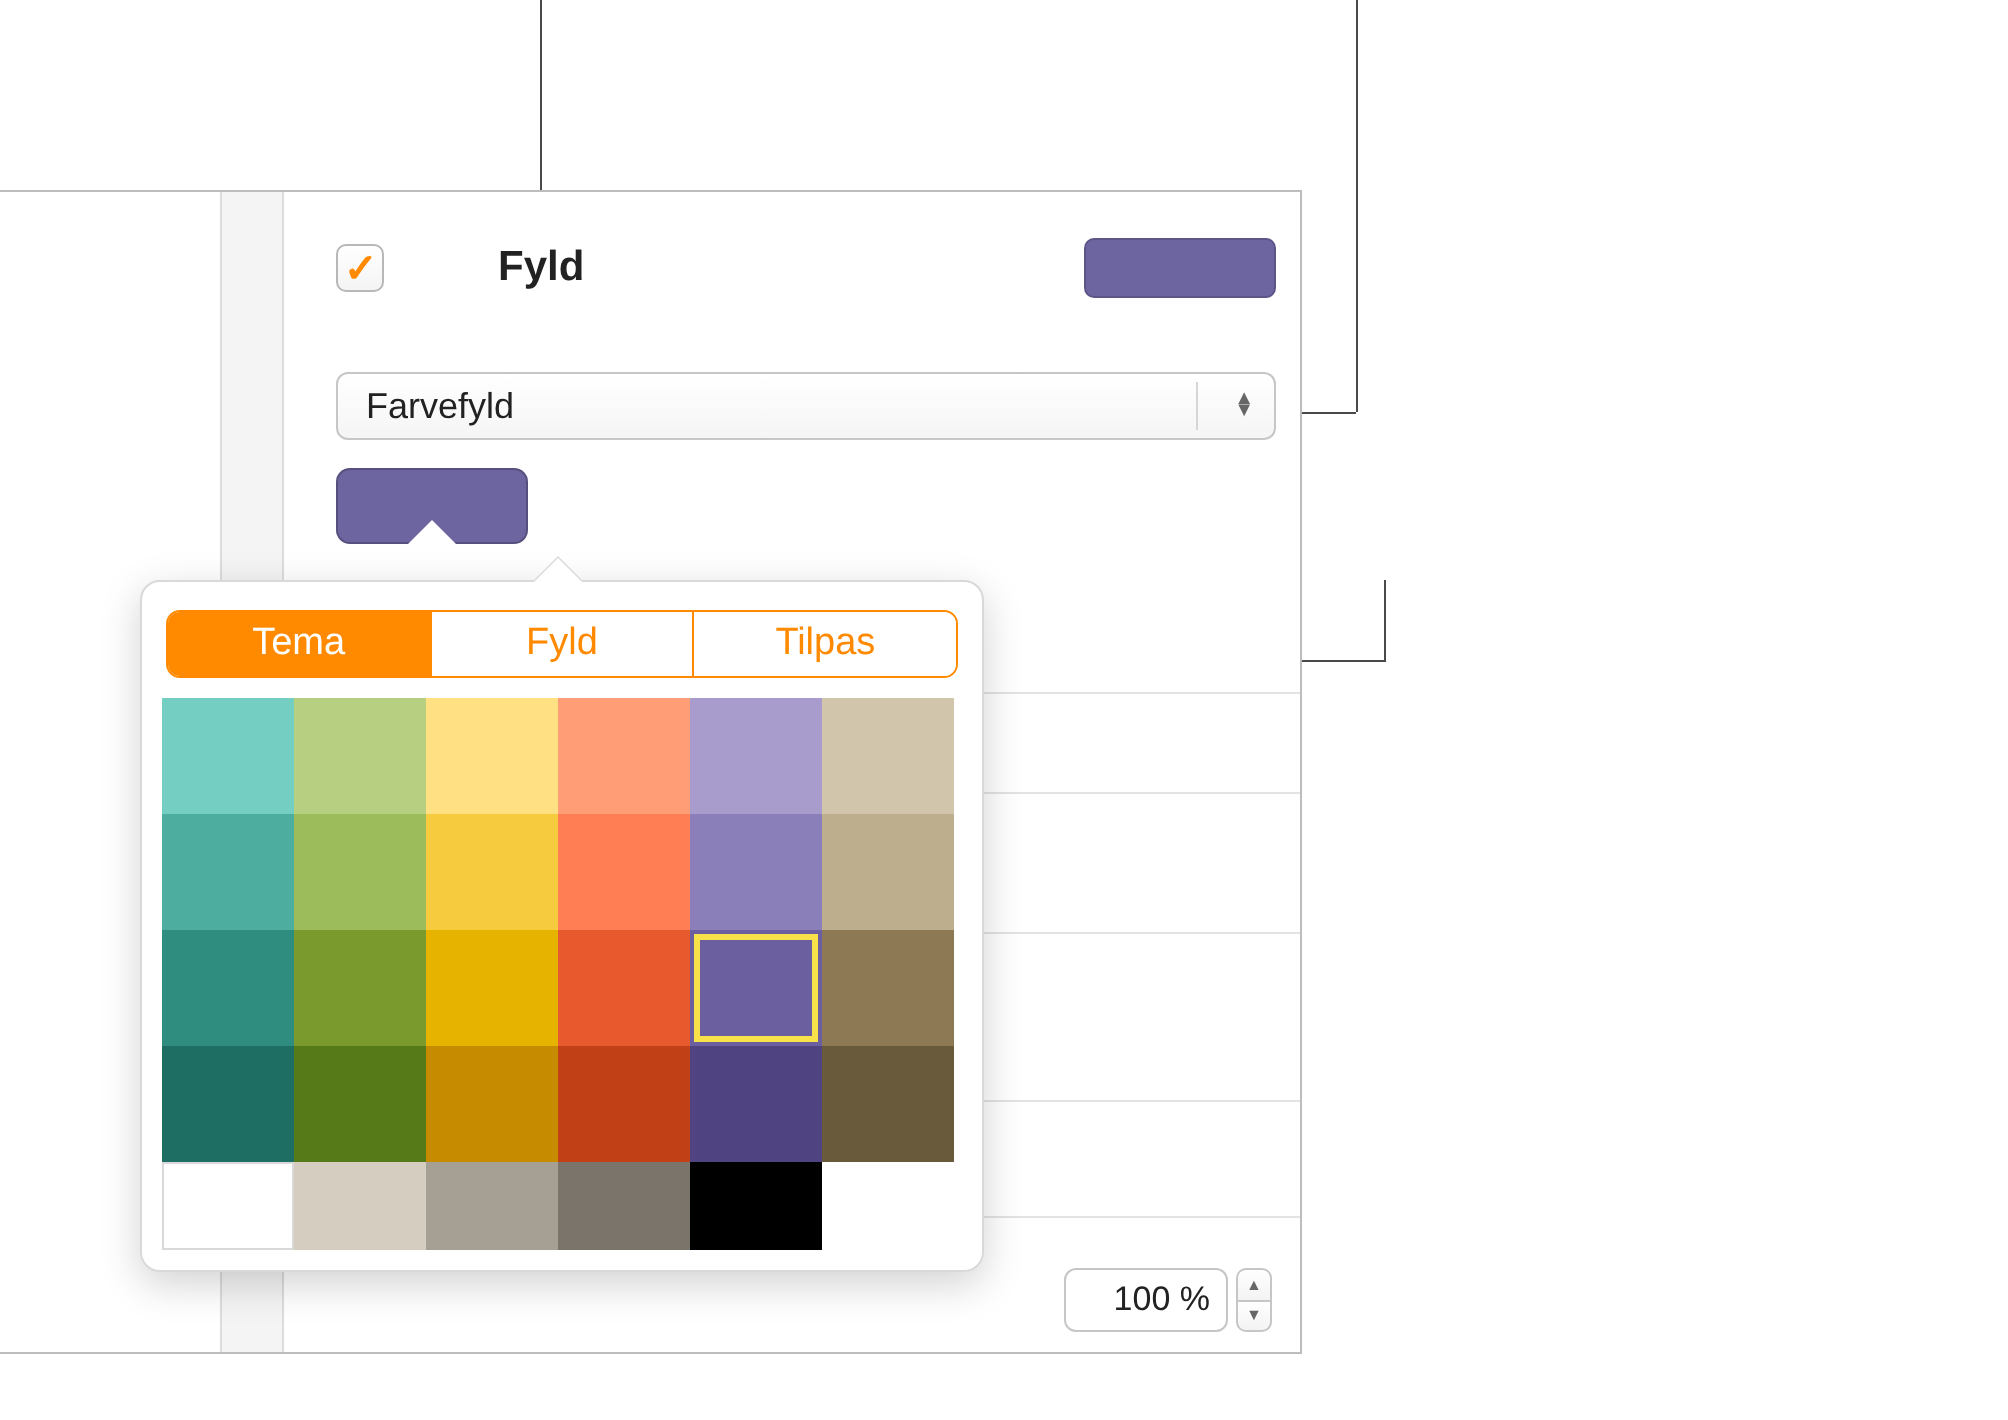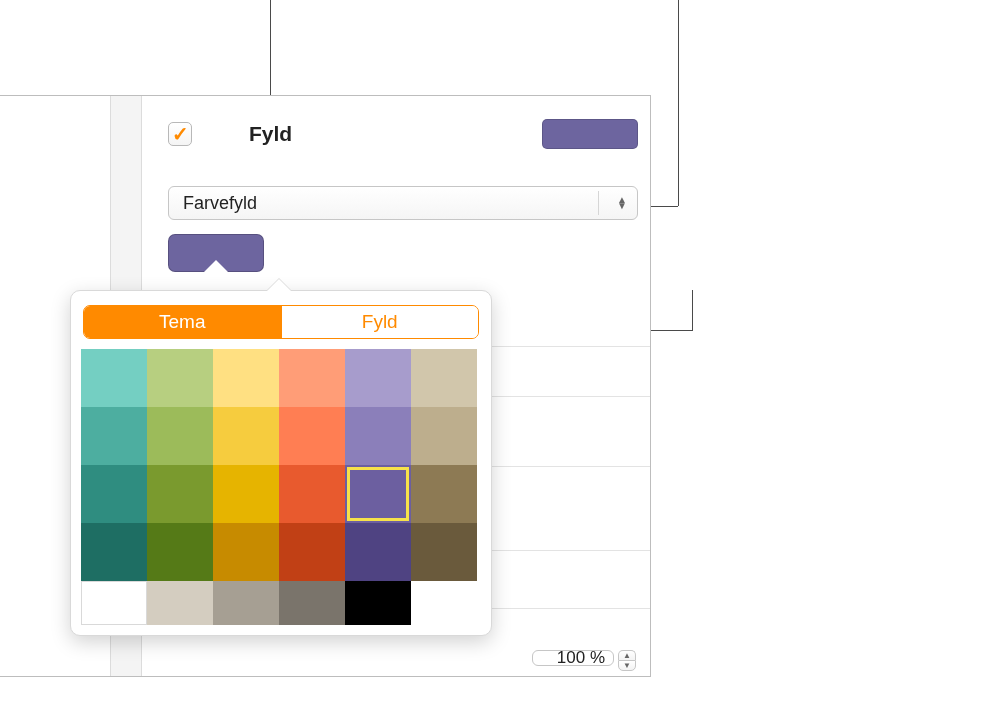--- a/index.html
+++ b/index.html
@@ -229,21 +229,21 @@
     background: #e3e3e3;
   }
 
   
   .opacity-box {
     position: absolute;
     bottom: 10px;
     right: 14px;
     display: flex;
     align-items: stretch;
-    height: 16px;
+    height: 32px;
     justify-content: flex-end;
   }
   .opacity-val {
     width: 72px;
     border: 1px solid #c6c6c6;
     border-radius: 6px;
     background: #fff;
     font-size: 17px;
     display: flex;
     align-items: center;
@@ -332,20 +332,21 @@
       <span>▲</span>
       <span>▼</span>
     </div>
   </div>
 </div>
 
 <div class="popover">
   <div class="seg">
     <div class="sel">Tema</div>
     <div>Fyld</div>
+    <div>Tilpas</div>
   </div>
   <div class="swatch-area" id="swatch-grid">
       <div class="sw-row">
         <div class="sw" style="background: rgb(116, 207, 194);"></div>
         <div class="sw" style="background: rgb(183, 207, 128);"></div>
         <div class="sw" style="background: rgb(255, 224, 130);"></div>
         <div class="sw" style="background: rgb(255, 157, 119);"></div>
         <div class="sw" style="background: rgb(167, 156, 204);"></div>
         <div class="sw" style="background: rgb(209, 198, 171);"></div>
       </div>

